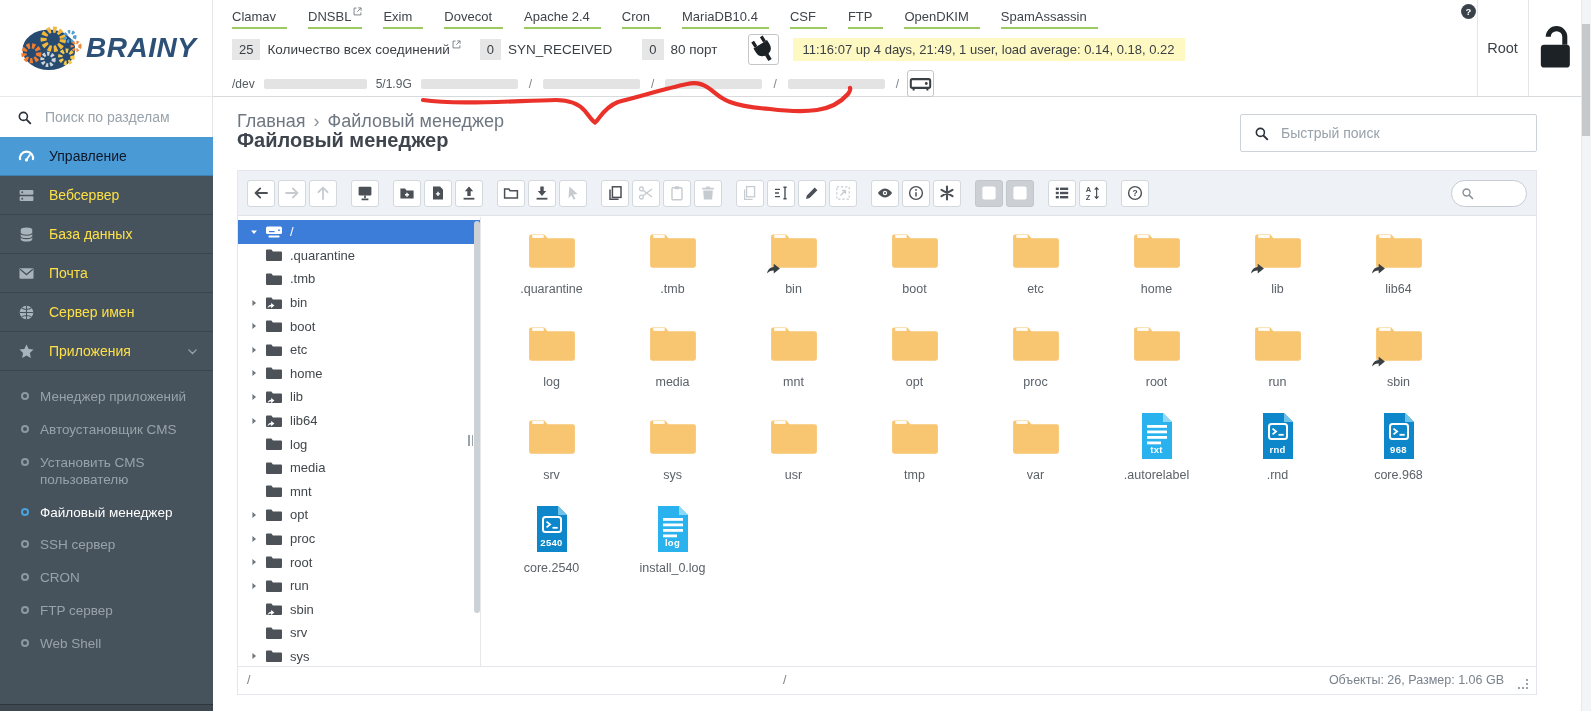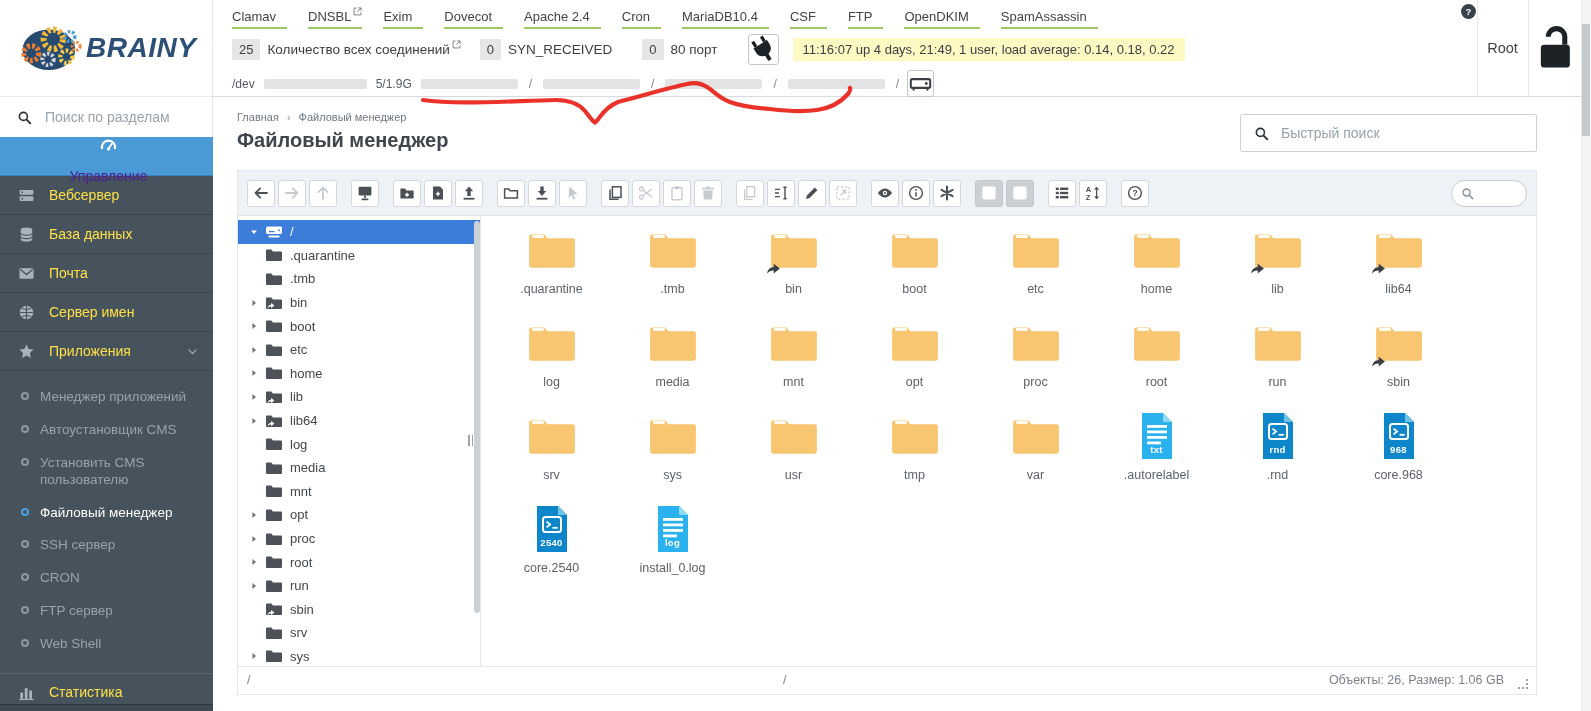--- a/index.html
+++ b/index.html
@@ -9,21 +9,21 @@
   
   .sidebar{position:absolute;left:0;top:0;width:213px;height:711px;background:#47535c;}
   .logo-box{height:97px;background:#fff;border-bottom:1px solid #e9e9e9;border-right:1px solid #e5e5e5;display:flex;align-items:center;padding-left:12px;}
   .logo-text{font-size:28px;font-weight:bold;font-style:italic;color:#2d5077;letter-spacing:.5px;margin-left:2px;}
   .side-search{height:40px;background:#fff;border-right:1px solid #e5e5e5;display:flex;align-items:center;gap:11px;padding:0 17px;}
   .side-search .s-icon{width:15px;height:15px;color:#2b3138;flex:0 0 auto;}
   .side-search input{border:none;outline:none;width:100%;font-size:14px;color:#15803d;background:transparent;}
   .side-search input::placeholder{color:#9aa3ab;}
   .menu-item{height:39px;display:flex;align-items:center;gap:14px;padding:0 14px 0 18px;border-bottom:1px solid rgba(0,0,0,.17);color:#fde047;font-size:14px;cursor:pointer;}
   .menu-item .m-icon{width:17px;height:17px;color:#a9b3bb;flex:0 0 auto;}
-  .menu-item.active{background:#4a9bd5;color:#4c1d95;flex-direction:column;}
+  .menu-item.active{background:#4a9bd5;color:#0f172a;}
   .menu-item.active .m-icon{color:#fff;}
   .menu-item .chev{margin-left:auto;width:13px;height:13px;color:#9aa3ab;}
   .submenu{padding:10px 0 12px 0;}
   .sub-item{display:flex;align-items:flex-start;gap:11px;padding:8px 12px 8px 21px;color:#98a2aa;font-size:13.5px;line-height:1.25;cursor:pointer;}
   .sub-dot{width:8px;height:8px;border:2px solid #8d98a0;border-radius:50%;margin-top:3px;flex:0 0 auto;}
   .sub-item.active{color:#fff;}
   .sub-item.active .sub-dot{border-color:#4aa3e0;}
   .stats-item{border-top:1px solid rgba(255,255,255,.12);}
   .side-tail{position:absolute;left:0;bottom:0;width:213px;height:7px;background:#3d4850;border-top:1px solid rgba(0,0,0,.25);}
 
@@ -48,21 +48,21 @@
   .drive-btn{width:27px;height:27px;border:1px solid #c6c6c6;border-radius:3px;background:#fff;display:flex;align-items:center;justify-content:center;color:#3a3f44;margin-left:6px;cursor:pointer;}
   .drive-btn svg{width:16px;height:16px;}
   .hdr-sep{position:absolute;top:0;height:96px;border-left:1px solid #e4e6e8;}
   .hdr-root{position:absolute;left:1264px;top:0;width:51px;height:96px;display:flex;align-items:center;justify-content:center;font-size:14.5px;color:#3b4248;cursor:pointer;}
   .hdr-lock{position:absolute;left:1315px;top:0;width:54px;height:96px;display:flex;align-items:center;justify-content:center;color:#1d2226;cursor:pointer;}
   .hdr-lock svg{width:15px;height:15px;}
   .hdr-help{position:absolute;right:114px;top:3px;width:17px;height:17px;color:#39424a;cursor:pointer;}
 
   
   .content{position:absolute;left:213px;top:97px;width:1378px;height:614px;background:#fff;}
-  .breadcrumb{position:absolute;left:24px;top:14px;font-size:11px;color:#6e7781;display:flex;gap:8px;align-items:center;}
+  .breadcrumb{position:absolute;left:24px;top:14px;font-size:18px;color:#6e7781;display:flex;gap:8px;align-items:center;}
   .bc-sep{color:#8a919a;}
   .page-title{position:absolute;left:24px;top:32px;font-size:20px;font-weight:bold;color:#3e454c;}
   .quick-search{position:absolute;left:1027px;top:17px;width:297px;height:38px;border:1px solid #cdd3d9;border-radius:2px;display:flex;align-items:center;gap:10px;padding:0 13px;background:#fff;}
   .quick-search .s-icon{width:15px;height:15px;color:#2b3138;flex:0 0 auto;}
   .quick-search input{border:none;outline:none;width:100%;font-size:14px;color:#701a75;}
   .quick-search input::placeholder{color:#98a1aa;}
 
   
   .fm{position:absolute;left:24px;top:73px;width:1300px;height:525px;border:1px solid #e3e6ea;background:#fff;}
   .fm-toolbar{height:45px;background:#eef1f5;border-bottom:1px solid #e0e4e8;display:flex;align-items:center;padding:0 9px;}
@@ -263,31 +263,20 @@
           <span>FTP сервер</span>
         </div>
 
         <div class="sub-item">
           <span class="sub-dot"></span>
           <span>Web Shell</span>
         </div>
 
     </div>
 
-    <div class="menu-item stats-item">
-      <span class="m-icon">
-          <svg viewBox="0 0 16 16" style="width: 100%; height: 100%; display: block;">
-            <rect x="2.2" y="8" width="2.6" height="6" fill="currentColor"></rect>
-            <rect x="6.4" y="4" width="2.6" height="10" fill="currentColor"></rect>
-            <rect x="10.6" y="6.2" width="2.6" height="7.8" fill="currentColor"></rect>
-            <path d="M1.2 14.6h13.6" stroke="currentColor" stroke-width="1"></path>
-          </svg>
-        </span>
-      <span>Статистика</span>
-    </div>
     <div class="side-tail"></div>
   </div>
 
   <div class="header">
     <div class="hdr-inner">
       <div class="svc-row">
 
           <span class="svc-link">
             <span>Clamav</span>
             <span class="ext-ic" style="visibility: hidden;">

